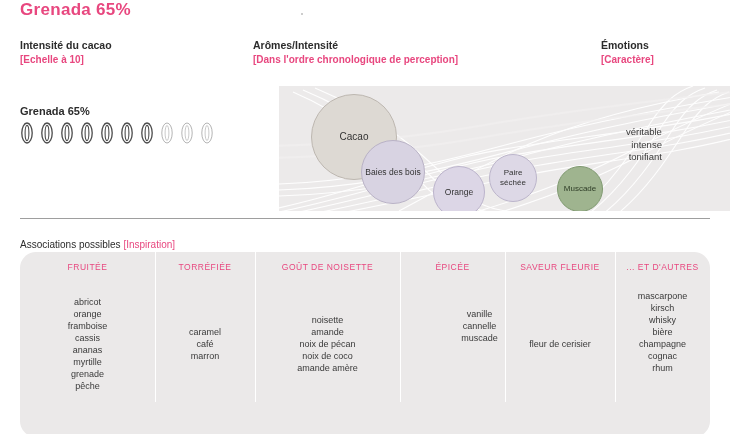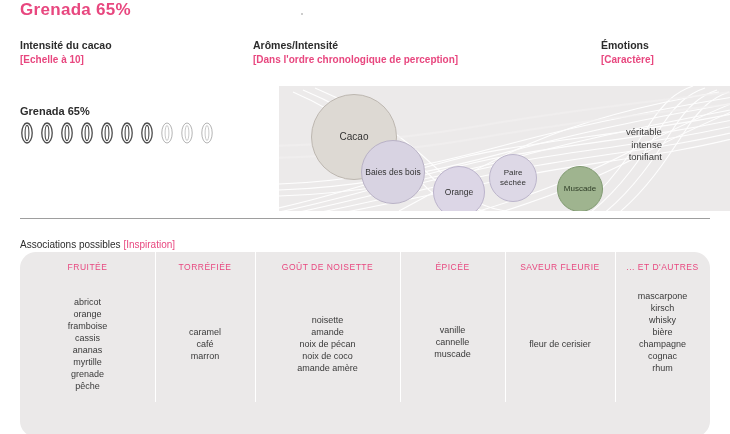--- a/index.html
+++ b/index.html
@@ -327,21 +327,21 @@
         <div>noisette</div>
         <div>amande</div>
         <div>noix de pécan</div>
         <div>noix de coco</div>
         <div>amande amère</div>
       </div>
     </div>
     <div class="vline" style="left: 380px;"></div>
     <div class="assoc-col" style="left: 380px; width: 105px;">
       <div class="ch">ÉPICÉE</div>
-      <div class="items" style="top: 72px;">
+      <div class="items" style="top: 56px; padding-left: 27px;">
         <div>vanille</div>
         <div>cannelle</div>
         <div>muscade</div>
       </div>
     </div>
     <div class="vline" style="left: 485px;"></div>
     <div class="assoc-col" style="left: 485px; width: 110px;">
       <div class="ch">SAVEUR FLEURIE</div>
       <div class="items" style="top: 86px;">
         <div>fleur de cerisier</div>

